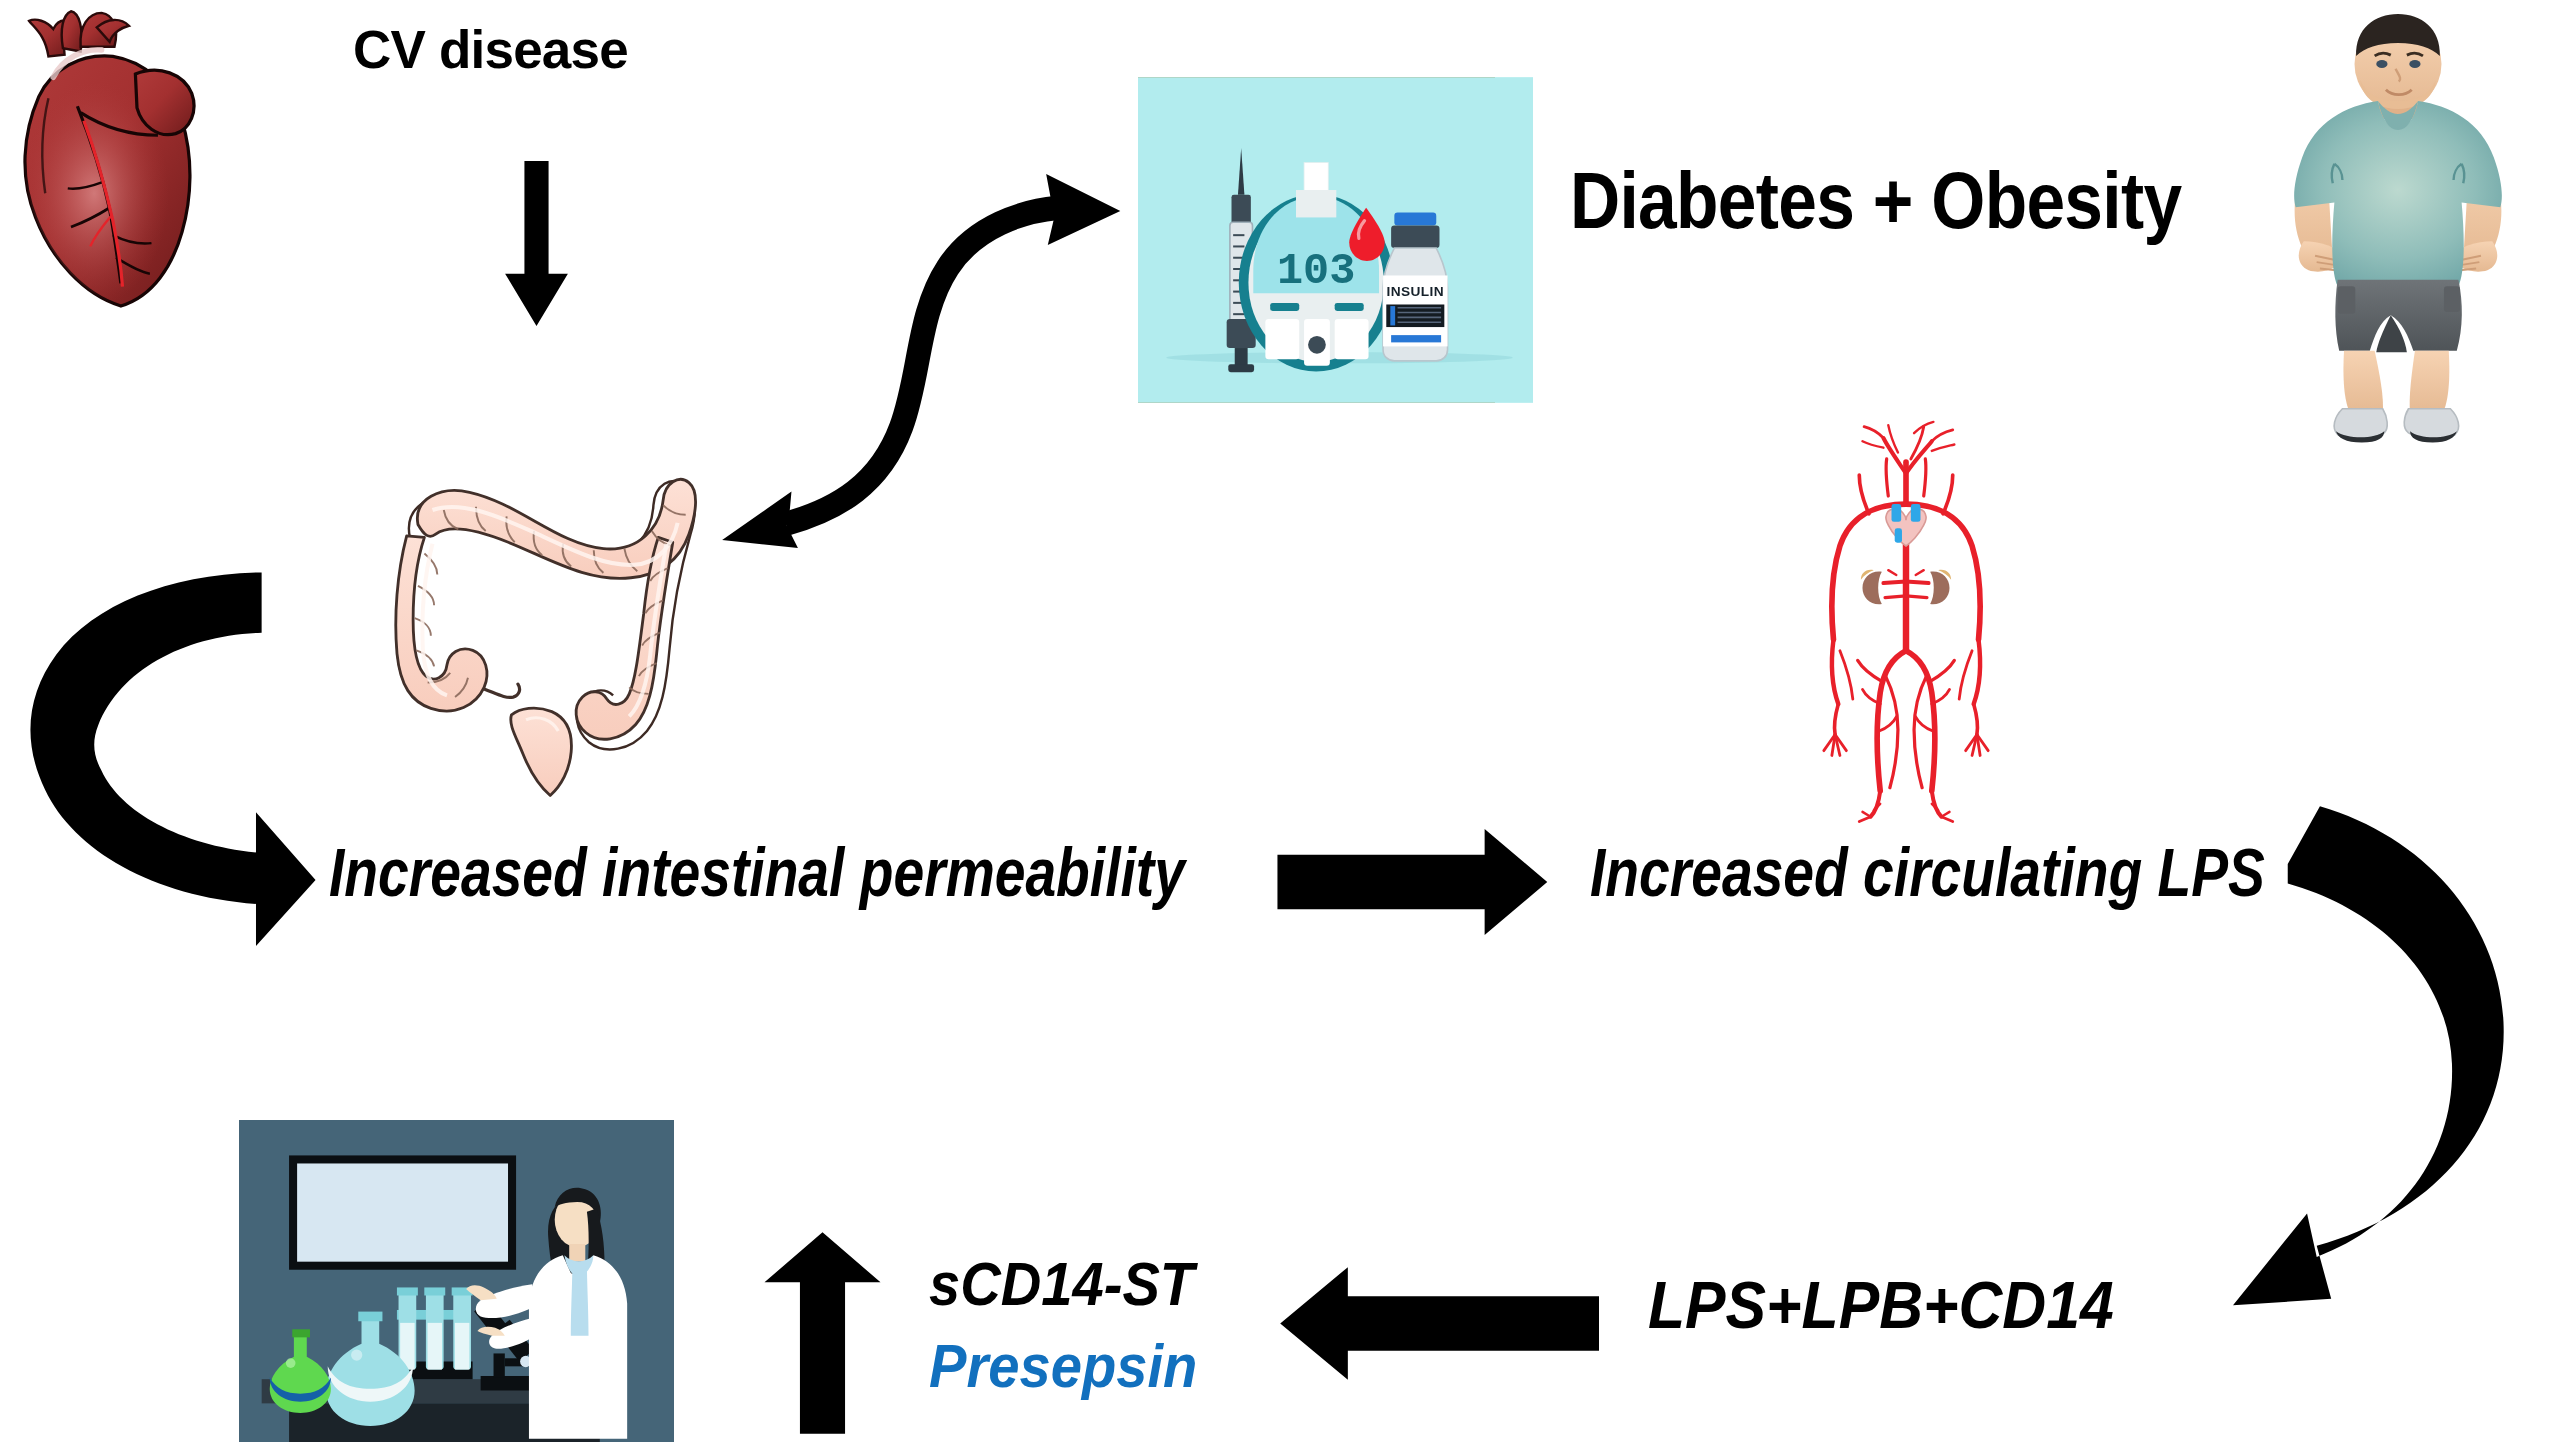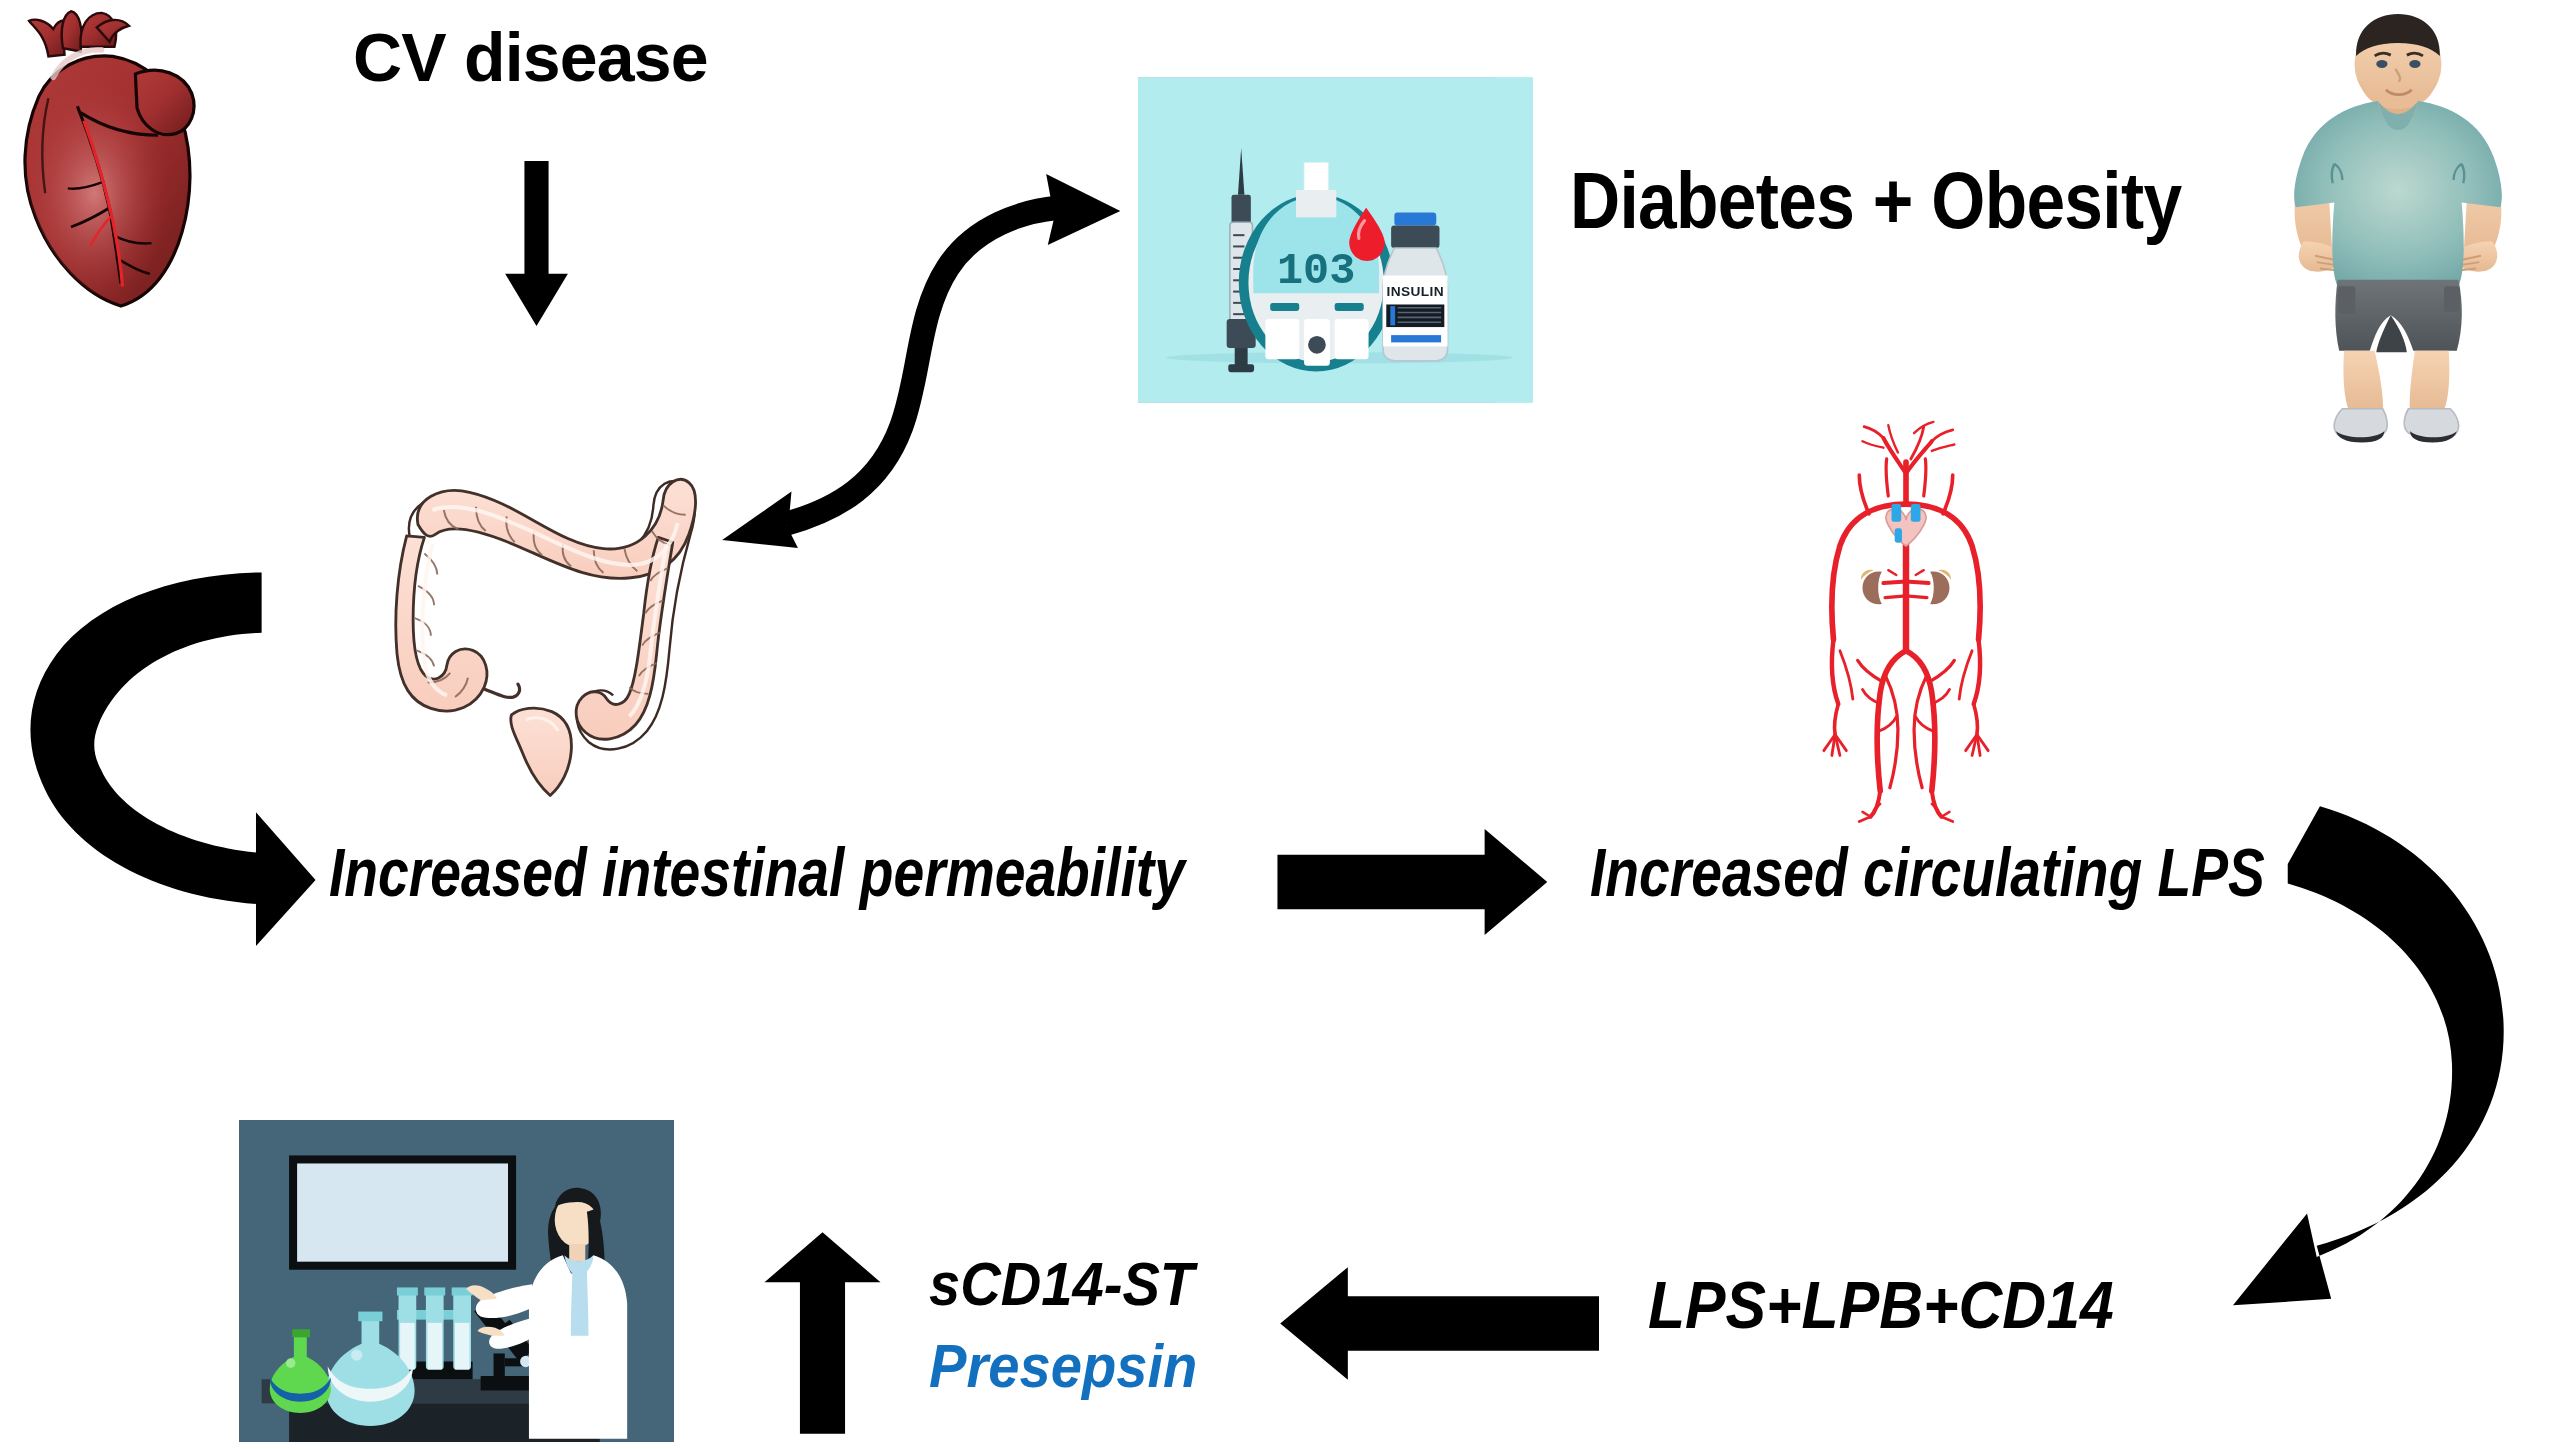--- a/index.html
+++ b/index.html
@@ -72,21 +72,21 @@
       <path d="M128 226 C112 232 98 236 84 234" fill="none" stroke="#170505" stroke-width="3"></path>
       <path d="M140 292 C156 300 172 304 188 302" fill="none" stroke="#170505" stroke-width="3"></path>
       <path d="M144 320 C160 330 174 338 186 340" fill="none" stroke="#170505" stroke-width="3"></path>
       <path d="M100 140 C128 158 160 168 196 168" fill="none" stroke="#170505" stroke-width="4"></path>
       <path d="M104 150 C118 188 130 230 140 274 C146 304 150 330 152 356" fill="none" stroke="#e4232a" stroke-width="4"></path>
       <path d="M138 268 C128 280 118 292 112 306" fill="none" stroke="#e4232a" stroke-width="3"></path>
       <path d="M60 122 C52 156 50 198 56 240" fill="none" stroke="#170505" stroke-width="3" opacity=".7"></path>
     </svg>
   </div>
 
-  <div class="abs lbl head" style="left:353px;top:22.6px;font-size:68px;">CV disease</div>
+  <div class="abs lbl head" style="left:353px;top:22.6px;font-size:53px;">CV disease</div>
 
   <div class="abs" style="left:500px;top:161px;width:73px;height:169px;">
     <svg viewBox="0 0 90 210" width="73" height="169">
       <path d="M30 0 H60 V140 H84 L45 205 L6 140 H30 Z" fill="#000"></path>
     </svg>
   </div>
 
 
   <div class="abs" style="left:347px;top:447px;width:379px;height:355px;">
     <svg viewBox="0 0 470 440" width="379" height="355">
@@ -160,21 +160,21 @@
   <div class="abs" style="left:709px;top:145px;width:468px;height:403px;">
     <svg viewBox="0 0 580 500" width="468" height="403">
       <path d="M95 470 C160 452 212 420 238 350 C262 286 258 210 296 152 C330 100 390 82 432 78" fill="none" stroke="#000" stroke-width="30" stroke-linecap="butt"></path>
 
       <path d="M418 36 L510 82 L420 124 L428 90 L424 68 Z" fill="#000"></path>
 
       <path d="M102 430 L16 490 L110 500 L96 472 L100 452 Z" fill="#000"></path>
     </svg>
   </div>
 
-  <div class="abs" style="left:1138px;top:77px;width:357px;height:326px;background:#f9a8d4;">
+  <div class="abs" style="left:1138px;top:77px;width:357px;height:326px;background:#a16207;">
     <svg viewBox="0 0 490 404" width="395" height="326">
       <rect x="0" y="0" width="490" height="404" fill="#b2ecee"></rect>
 
       <ellipse cx="250" cy="348" rx="215" ry="7" fill="#9fdfe2" opacity=".9"></ellipse>
 
       <g>
         <path d="M128 88 L132 146 L124 146 Z" fill="#2d3b45"></path>
         <rect x="116" y="146" width="24" height="36" rx="3" fill="#3c4b56"></rect>
         <rect x="114" y="180" width="28" height="128" rx="4" fill="#dfe6ea" stroke="#9fb0ba" stroke-width="2"></rect>
         <g stroke="#3c4b56" stroke-width="2.5">

